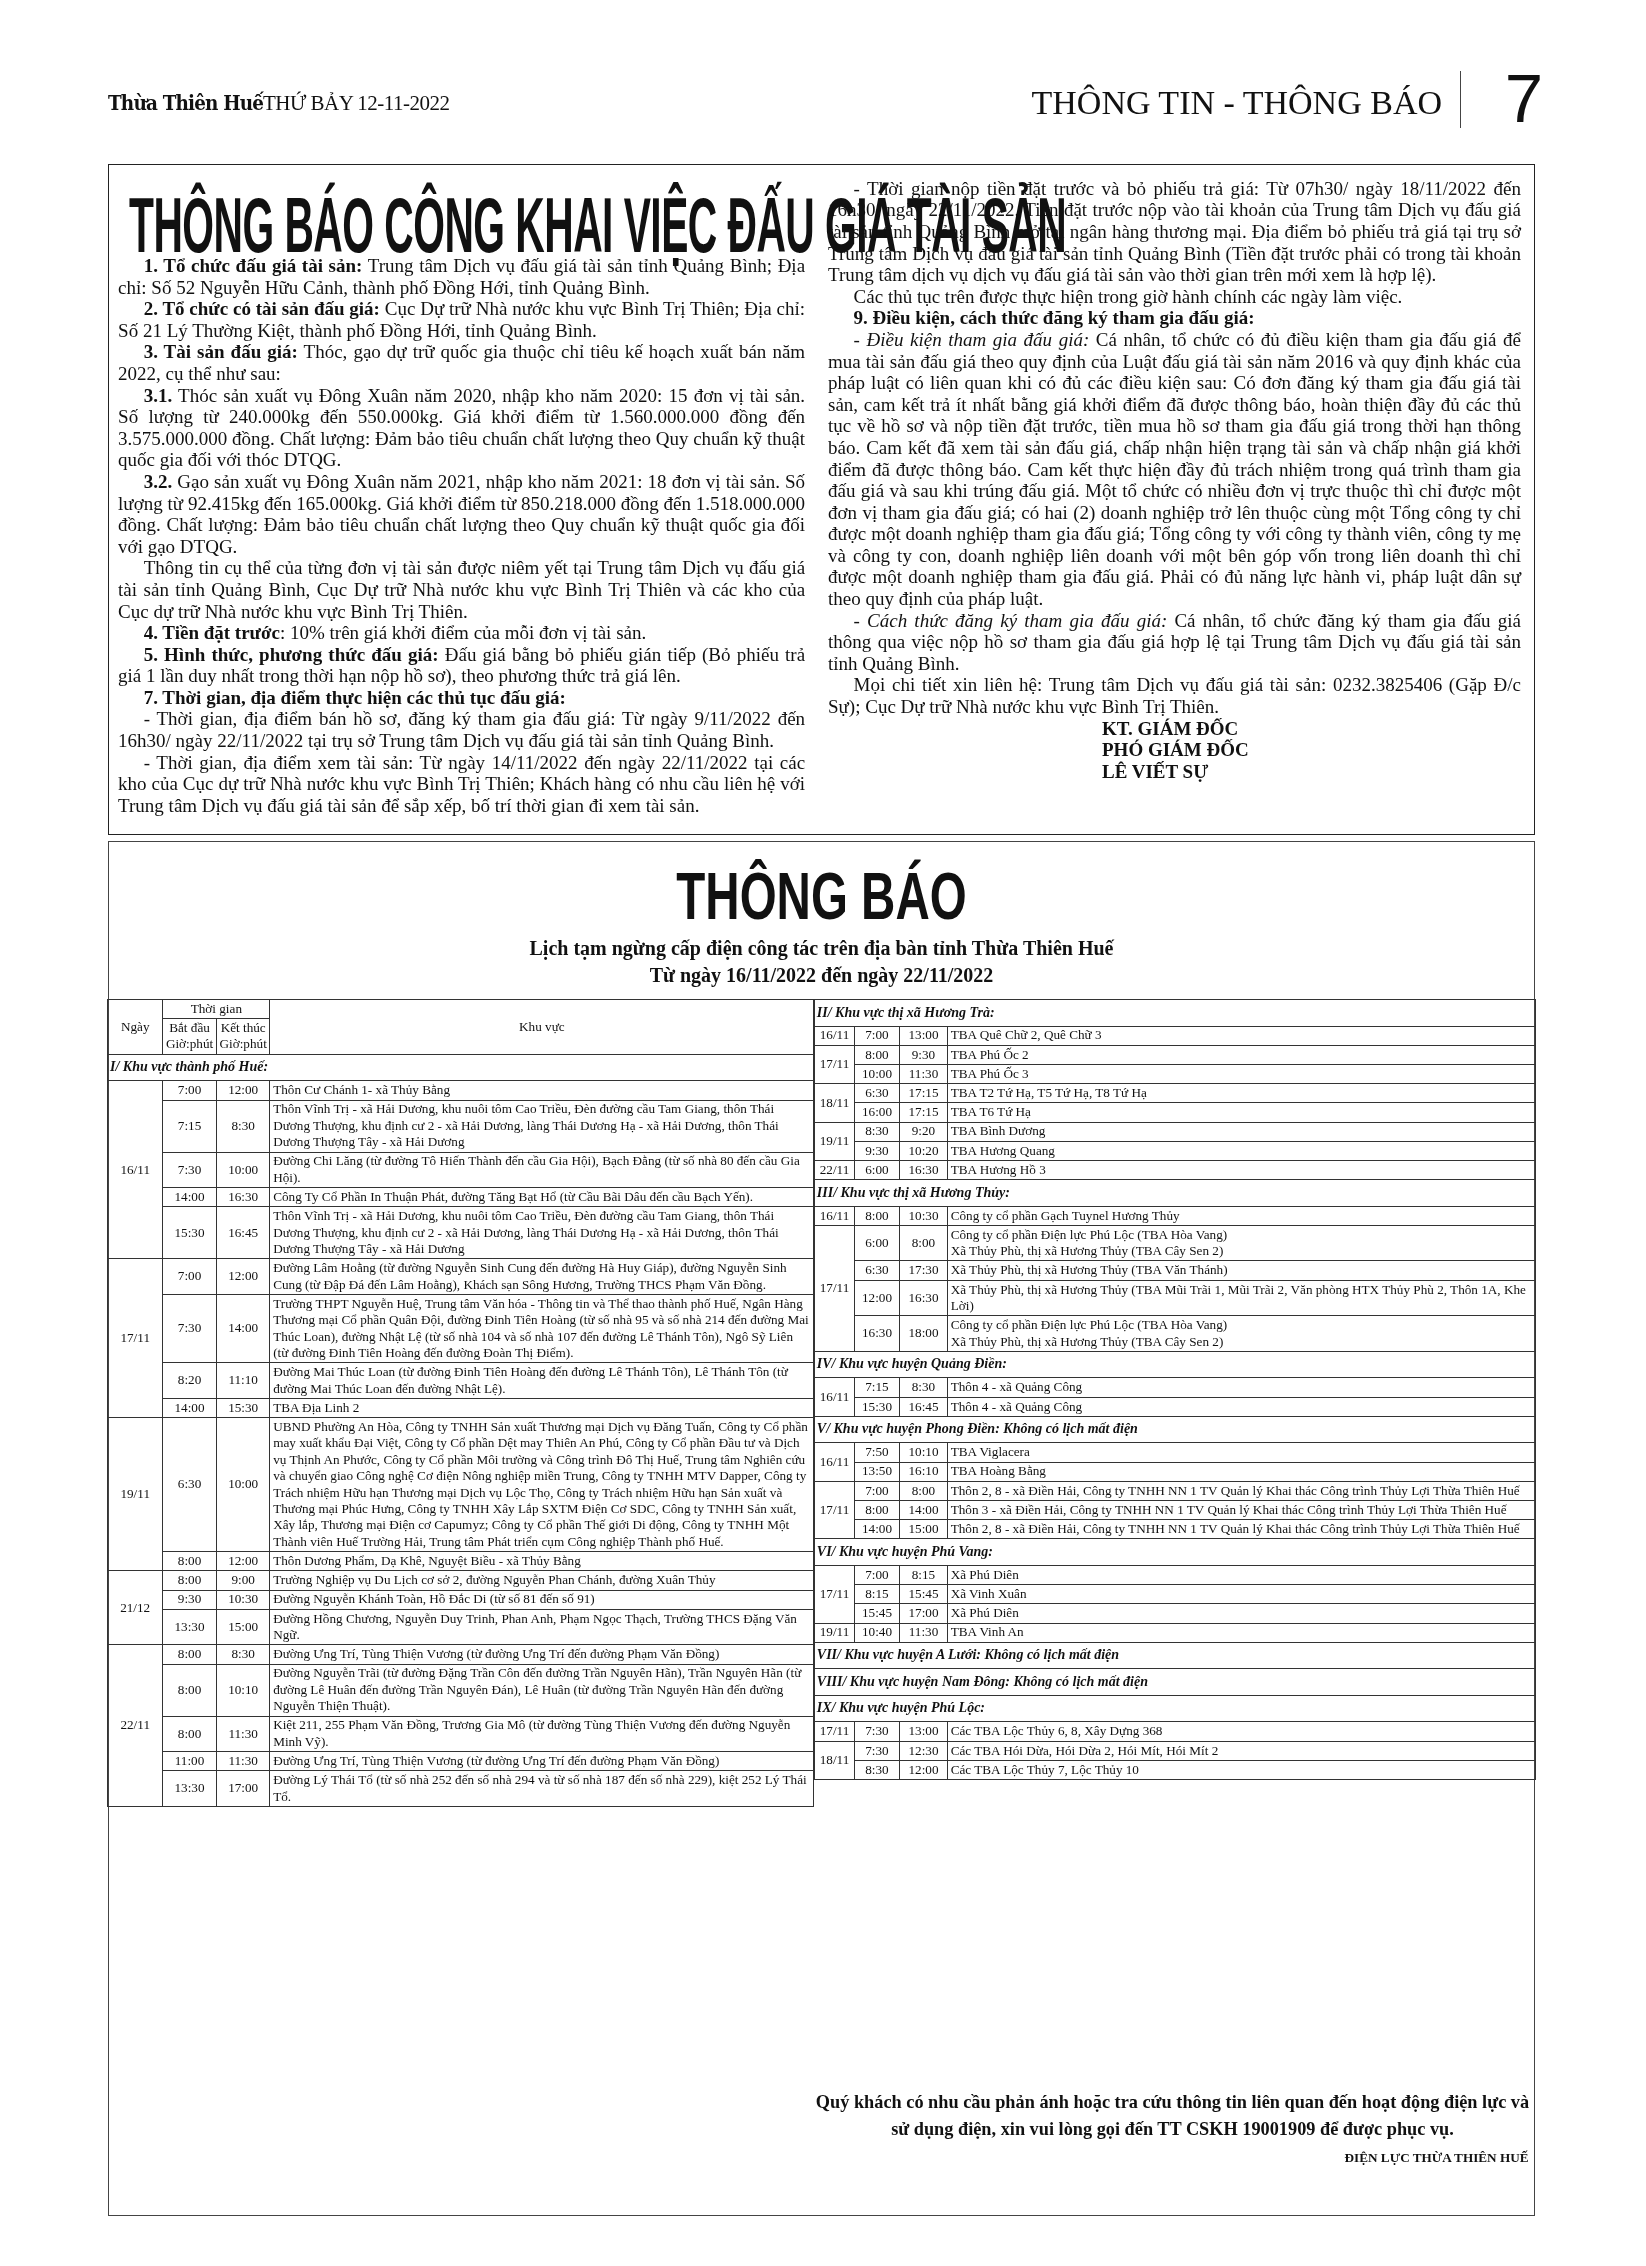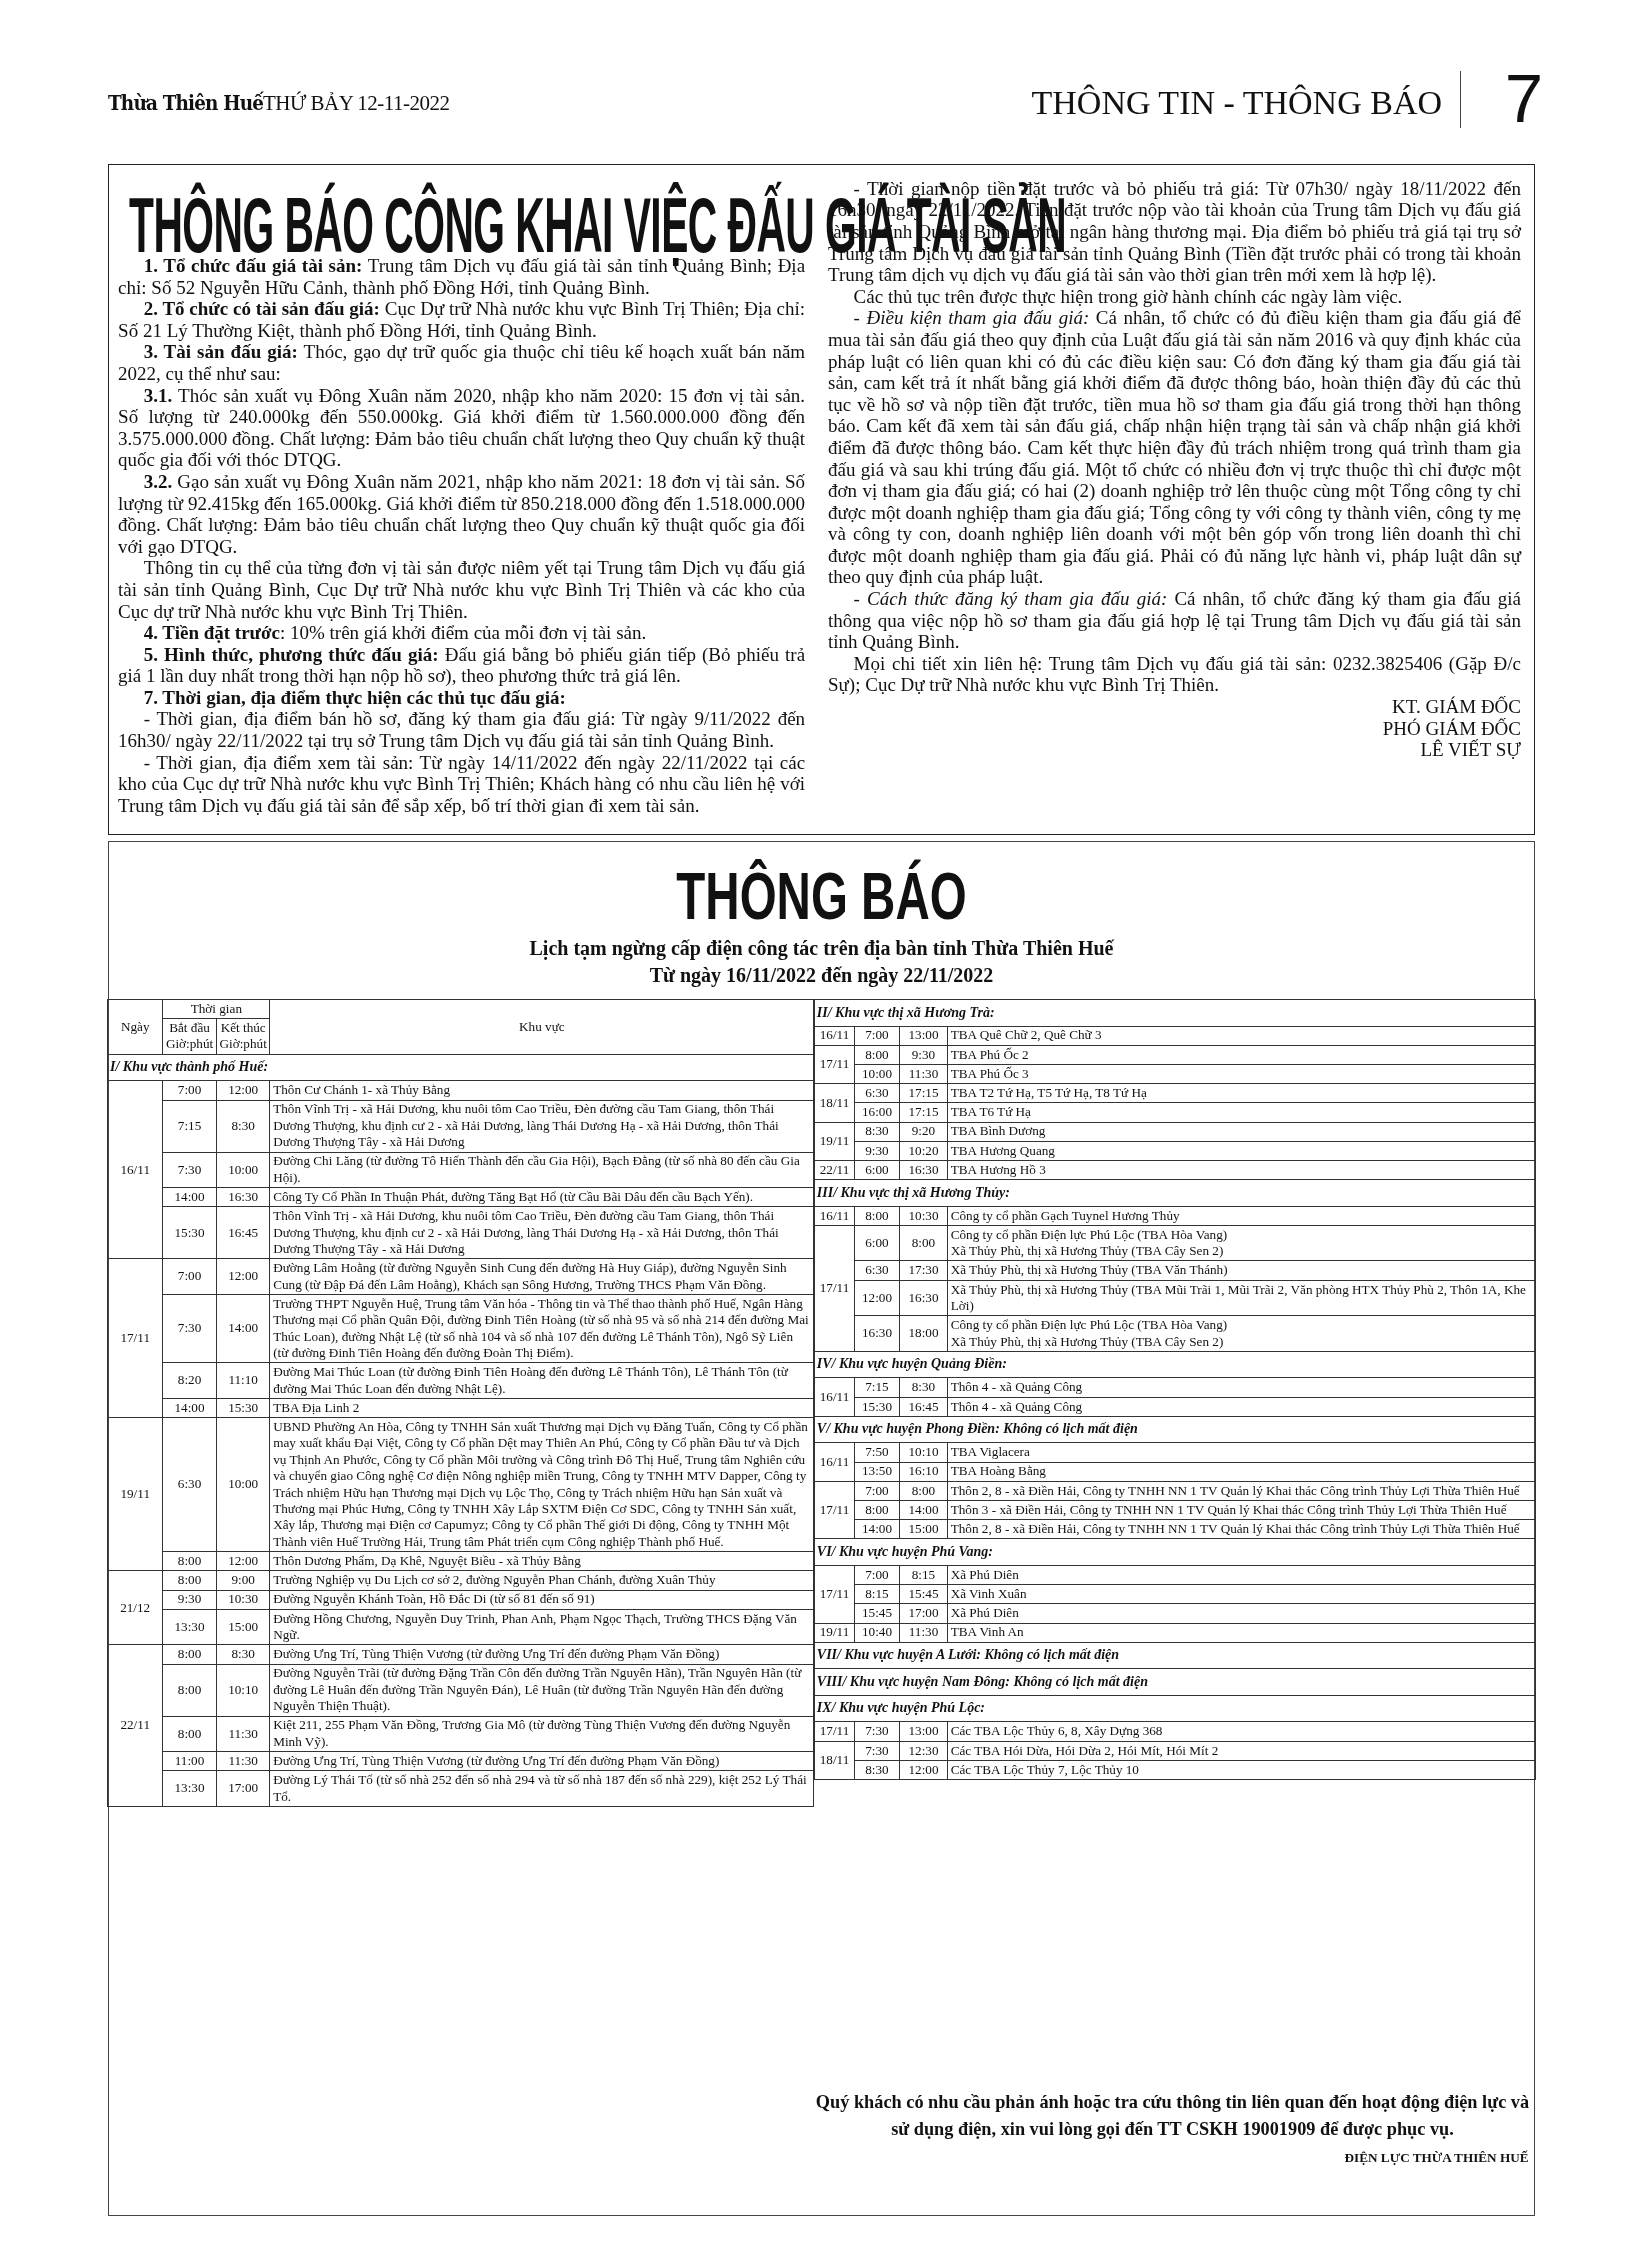--- a/index.html
+++ b/index.html
@@ -18,21 +18,21 @@
   
   .box1 { position: absolute; left: 108px; top: 164px; width: 1427px; height: 671px;
           border: 1.8px solid #222; box-sizing: border-box; }
   .box1 .headline { position: absolute; left: 20px; top: 14.6px; width: 694px; text-align: center;
           font-family: "Liberation Sans", sans-serif; font-weight: bold; font-size: 68px;
           transform: scaleX(0.6) scaleY(1.15); transform-origin: left top; white-space: nowrap; letter-spacing: -0.9px; width: 1160px; }
   .col { position: absolute; font-size: 19px; line-height: 21.6px; text-align: justify; }
   .col p { margin: 0; text-indent: 25.6px; }
   .col.left { left: 9.1px; top: 90px; width: 687px; }
   .col.right { left: 719px; top: 12.8px; width: 693px; }
-  .signature { text-align: right; font-weight: normal; margin-left: 274px; }
+  .signature { text-align: left; font-weight: bold; margin-left: 274px; }
   .signature div { text-indent: 0; }
 
   
   .box2 { position: absolute; left: 108px; top: 841px; width: 1427px; height: 1375px;
           border: 1.8px solid #444; box-sizing: border-box; }
   .box2 .title { position: absolute; left: 0; right: 0; top: 16.4px; text-align: center;
           font-family: "Liberation Sans", sans-serif; font-weight: bold; font-size: 66px;
           transform: scaleX(0.72); }
   .box2 .subtitle { position: absolute; left: 0; right: 0; top: 93px; text-align: center;
           font-weight: bold; font-size: 20px; line-height: 27.4px; }
@@ -75,20 +75,21 @@
       <p><b>4. Tiền đặt trước</b><span>: 10% trên giá khởi điểm của mỗi đơn vị tài sản.</span></p>
       <p><b>5. Hình thức, phương thức đấu giá:</b><span> Đấu giá bằng bỏ phiếu gián tiếp (Bỏ phiếu trả giá 1 lần duy nhất trong thời hạn nộp hồ sơ), theo phương thức trả giá lên.</span></p>
       <p><b>7.  Thời gian, địa điểm thực hiện các thủ tục đấu giá:</b><span></span></p>
       <p><span>- Thời gian, địa điểm bán hồ sơ, đăng ký tham gia đấu giá: Từ ngày 9/11/2022 đến 16h30/ ngày 22/11/2022 tại trụ sở Trung tâm Dịch vụ đấu giá tài sản tỉnh Quảng Bình.</span></p>
       <p><span>- Thời gian, địa điểm xem tài sản: Từ ngày 14/11/2022 đến ngày 22/11/2022 tại các kho của Cục dự trữ Nhà nước khu vực Bình Trị Thiên; Khách hàng có nhu cầu liên hệ với Trung tâm Dịch vụ đấu giá tài sản để sắp xếp, bố trí thời gian đi xem tài sản.</span></p>
     </div>
   <div class="col right">
     <div id="auction-right">
         <p><span>- Thời gian nộp tiền đặt trước và bỏ phiếu trả giá: Từ 07h30/ ngày 18/11/2022 đến 16h30/ ngày 22/11/2022. Tiền đặt trước nộp vào tài khoản của Trung tâm Dịch vụ đấu giá tài sản tỉnh Quảng Bình mở tại ngân hàng thương mại. Địa điểm bỏ phiếu trả giá tại trụ sở Trung tâm Dịch vụ đấu giá tài sản tỉnh Quảng Bình (Tiền đặt trước phải có trong tài khoản Trung tâm dịch vụ dịch vụ đấu giá tài sản vào thời gian trên mới xem là hợp lệ).</span></p>
         <p><span>Các thủ tục trên được thực hiện trong giờ hành chính các ngày làm việc.</span></p>
+        <p><b>9. Điều kiện, cách thức đăng ký tham gia đấu giá:</b><span></span></p>
         <p><i>- Điều kiện tham gia đấu giá:</i><span> Cá nhân, tổ chức có đủ điều kiện tham gia đấu giá để mua tài sản đấu giá theo quy định của Luật đấu giá tài sản năm 2016 và quy định khác của pháp luật có liên quan khi có đủ các điều kiện sau: Có đơn đăng ký tham gia đấu giá tài sản, cam kết trả ít nhất bằng giá khởi điểm đã được thông báo, hoàn thiện đầy đủ các thủ tục về hồ sơ và nộp tiền đặt trước, tiền mua hồ sơ tham gia đấu giá trong thời hạn thông báo. Cam kết đã xem tài sản đấu giá, chấp nhận hiện trạng tài sản và chấp nhận giá khởi điểm đã được thông báo. Cam kết thực hiện đầy đủ trách nhiệm trong quá trình tham gia đấu giá và sau khi trúng đấu giá. Một tổ chức có nhiều đơn vị trực thuộc thì chỉ được một đơn vị tham gia đấu giá; có hai (2) doanh nghiệp trở lên thuộc cùng một Tổng công ty chỉ được một doanh nghiệp tham gia đấu giá; Tổng công ty với công ty thành viên, công ty mẹ và công ty con, doanh nghiệp liên doanh với một bên góp vốn trong liên doanh thì chỉ được một doanh nghiệp tham gia đấu giá. Phải có đủ năng lực hành vi, pháp luật dân sự theo quy định của pháp luật.</span></p>
         <p><i>- Cách thức đăng ký tham gia đấu giá:</i><span> Cá nhân, tổ chức đăng ký tham gia đấu giá thông qua việc nộp hồ sơ tham gia đấu giá hợp lệ tại Trung tâm Dịch vụ đấu giá tài sản tỉnh Quảng Bình.</span></p>
         <p><span>Mọi chi tiết xin liên hệ: Trung tâm Dịch vụ đấu giá tài sản: 0232.3825406 (Gặp Đ/c Sự); Cục Dự trữ Nhà nước khu vực Bình Trị Thiên.</span></p>
       </div>
     <div class="signature">
       <div>KT. GIÁM ĐỐC</div>
       <div>PHÓ GIÁM ĐỐC</div>
       <div>LÊ VIẾT SỰ</div>
     </div>
   </div>

